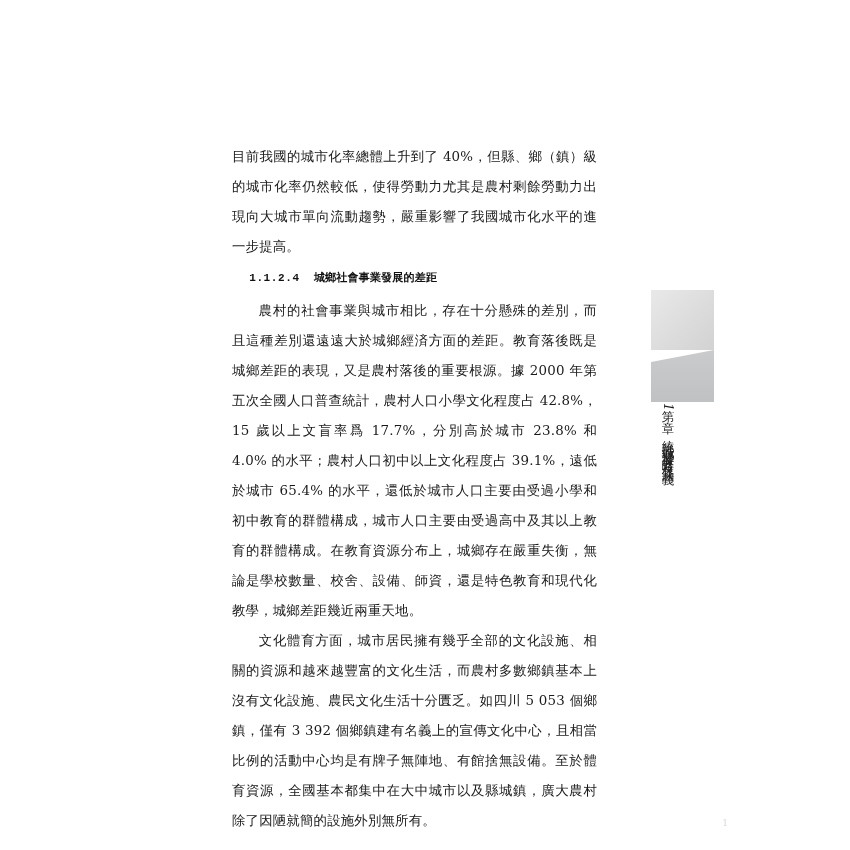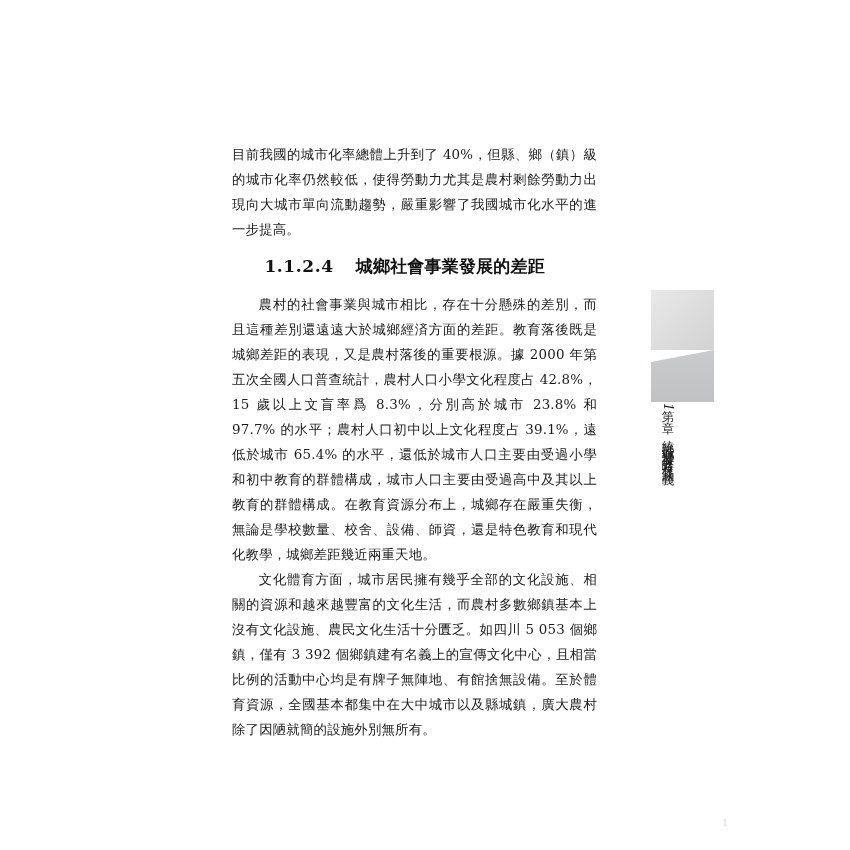--- a/index.html
+++ b/index.html
@@ -19,39 +19,40 @@
   
   #content {
     position: absolute;
     left: 232px;
     top: 142px;
     width: 365px;
   }
 
   .para {
     font-size: 13.4px;
-    line-height: 25px;
+    line-height: 30px;
     color: #1a1a1a;
     text-align: justify;
     text-justify: inter-ideograph;
     margin: 0;
     letter-spacing: 0.2px;
   }
   .para.indent {
     text-indent: 2em;
   }
 
   .heading {
-    font-size: 17px;
+    font-size: 11px;
     line-height: 25.6px;
     color: #111111;
     font-weight: bold;
-    margin: 12px;
+    margin: 4px;
     text-indent: 1.2em;
     letter-spacing: 0.2px;
+    font-family: Liberation Mono, monospace;
   }
   .heading .num {
     letter-spacing: 0.6px;
   }
   .heading .gap {
     display: inline-block;
     width: 1.3em;
   }
 
   
@@ -114,21 +115,21 @@
 <body>
 
 <div id="page">
 
   <div id="content">
 
     <p class="para">目前我國的城市化率總體上升到了 40%，但縣、鄉（鎮）級的城市化率仍然較低，使得勞動力尤其是農村剩餘勞動力出現向大城市單向流動趨勢，嚴重影響了我國城市化水平的進一步提高。</p>
 
     <p class="heading"><span class="num">1.1.2.4</span><span class="gap"></span><span>城鄉社會事業發展的差距</span></p>
 
-    <p class="para indent">農村的社會事業與城市相比，存在十分懸殊的差別，而且這種差別還遠遠大於城鄉經済方面的差距。教育落後既是城鄉差距的表現，又是農村落後的重要根源。據 2000 年第五次全國人口普查統計，農村人口小學文化程度占 42.8%，15 歲以上文盲率爲 8.3%，分別高於城市 23.8% 和 97.7% 的水平；農村人口初中以上文化程度占 39.1%，遠低於城市 65.4% 的水平，還低於城市人口主要由受過小學和初中教育的群體構成，城市人口主要由受過高中及其以上教育的群體構成。在教育資源分布上，城鄉存在嚴重失衡，無論是學校數量、校舍、設備、師資，還是特色教育和現代化教學，城鄉差距幾近兩重天地。</p>
+    <p class="para indent">農村的社會事業與城市相比，存在十分懸殊的差別，而且這種差別還遠遠大於城鄉經済方面的差距。教育落後既是城鄉差距的表現，又是農村落後的重要根源。據 2000 年第五次全國人口普查統計，農村人口小學文化程度占 42.8%，15 歲以上文盲率爲 17.7%，分別高於城市 23.8% 和 4.0% 的水平；農村人口初中以上文化程度占 39.1%，遠低於城市 65.4% 的水平，還低於城市人口主要由受過小學和初中教育的群體構成，城市人口主要由受過高中及其以上教育的群體構成。在教育資源分布上，城鄉存在嚴重失衡，無論是學校數量、校舍、設備、師資，還是特色教育和現代化教學，城鄉差距幾近兩重天地。</p>
 
 
     <p class="para indent">文化體育方面，城市居民擁有幾乎全部的文化設施、相關的資源和越來越豐富的文化生活，而農村多數鄉鎮基本上沒有文化設施、農民文化生活十分匱乏。如四川 5 053 個鄉鎮，僅有 3 392 個鄉鎮建有名義上的宣傳文化中心，且相當比例的活動中心均是有牌子無陣地、有館捨無設備。至於體育資源，全國基本都集中在大中城市以及縣城鎮，廣大農村除了因陋就簡的設施外別無所有。</p>
 
   </div>
 
   <div id="tab-block">
     <div class="tab-upper"></div>
     <div class="tab-lower"></div>
   </div>

